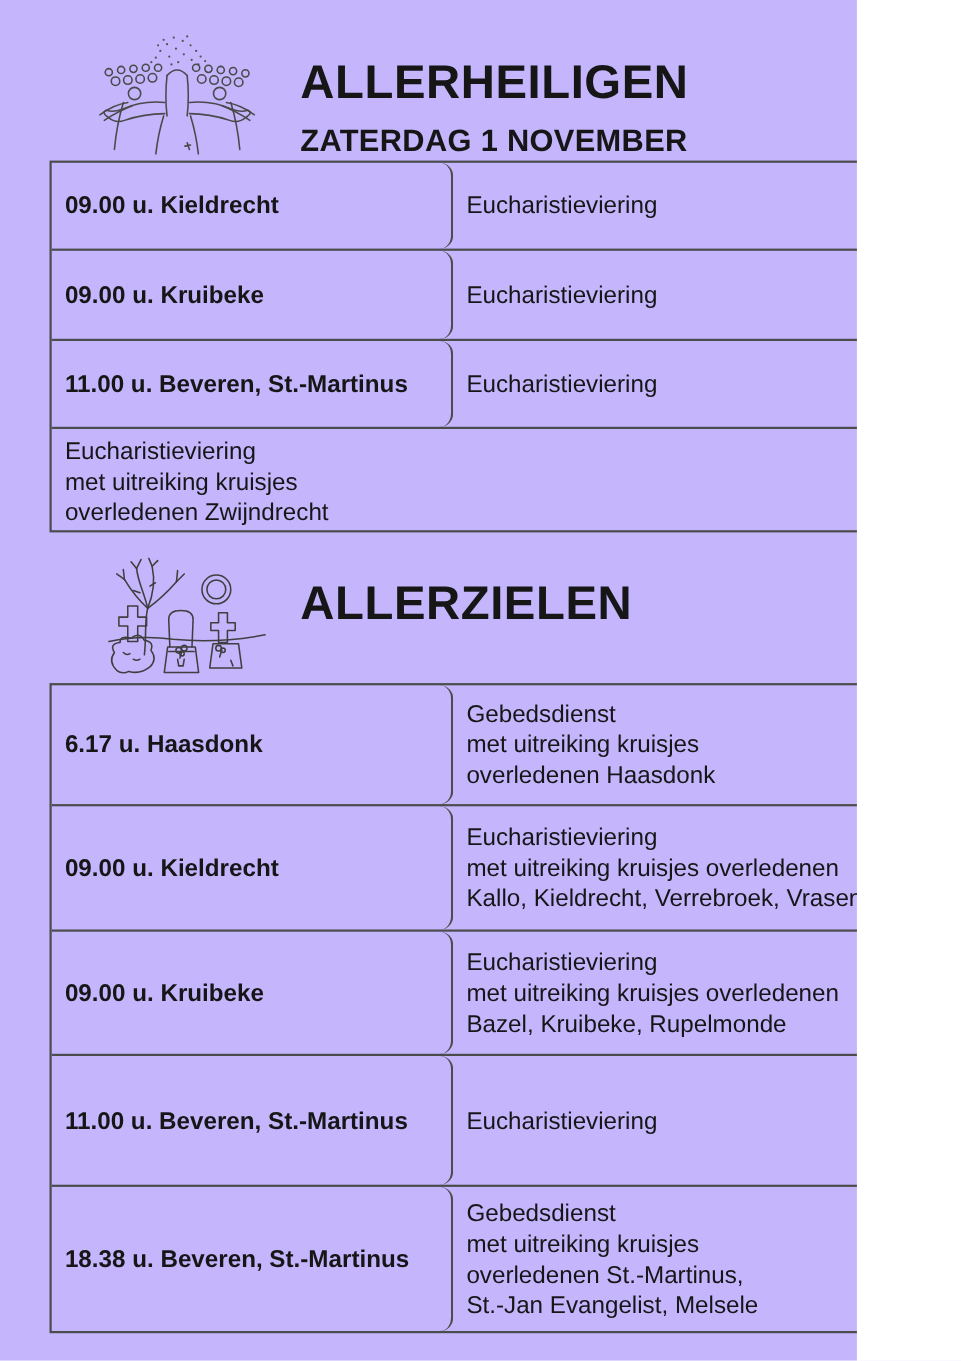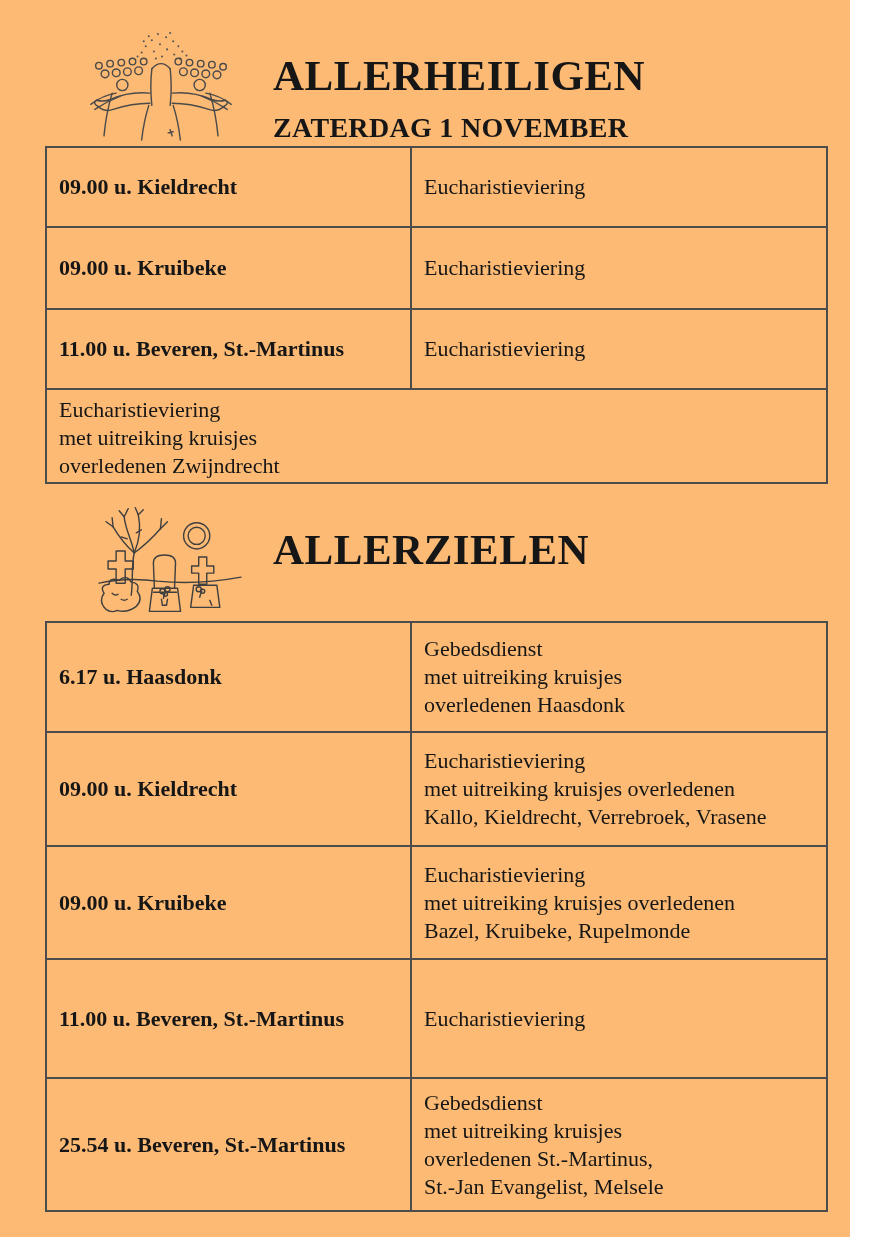--- a/index.html
+++ b/index.html
@@ -1,21 +1,21 @@
 <!DOCTYPE html>
 <html><head>
 <meta charset="utf-8">
 <style>
   html, body { margin: 0; padding: 0; background: #ffffff; }
   .page {
     position: relative;
-    width: 850px;
+    width: 779px;
     height: 1237px;
-    background: #fdba74;
-    font-family: Liberation Serif, serif;
+    background: #c4b5fd;
+    font-family: Liberation Sans, sans-serif;
     color: #161616;
     overflow: hidden;
   }
   .illu { position: absolute; }
   .illu svg { display: block; width: 100%; height: 100%; }
 
   .titleblock { position: absolute; left: 273px; }
   .title {
     font-size: 43px;
     font-weight: bold;
@@ -46,20 +46,21 @@
     box-sizing: border-box;
   }
   .trow + .trow { border-top: 2px solid #4c4c4c; }
   .cell {
     display: flex;
     align-items: center;
     padding: 6px 12px;
     box-sizing: border-box;
     font-size: 22px;
     line-height: 28px;
+    border-radius: 12px;
   }
   .cell.time {
     font-weight: bold;
     border-right: 2px solid #4c4c4c;
   }
   .service-text { white-space: pre-line; }
 </style>
 </head>
 <body>
 
@@ -262,21 +263,21 @@
     <div class="trow" style="height:119px;">
       <div class="cell time">
           <span class="service-text">11.00 u. Beveren, St.-Martinus</span>
         </div>
       <div class="cell">
           <span class="service-text">Eucharistieviering</span>
         </div>
     </div>
     <div class="trow" style="height:133px;">
       <div class="cell time">
-          <span class="service-text">25.54 u. Beveren, St.-Martinus</span>
+          <span class="service-text">18.38 u. Beveren, St.-Martinus</span>
         </div>
       <div class="cell">
           <span class="service-text">Gebedsdienst
 met uitreiking kruisjes
 overledenen St.-Martinus,
 St.-Jan Evangelist, Melsele</span>
         </div>
     </div>
   </div>
 

